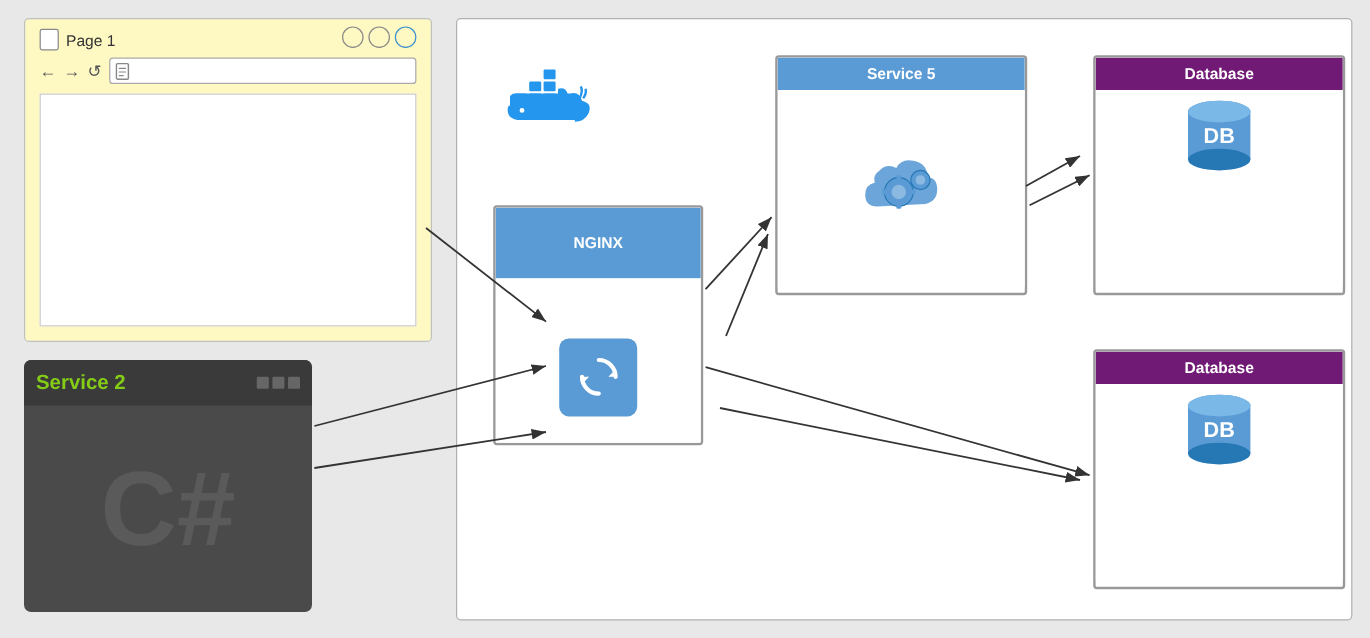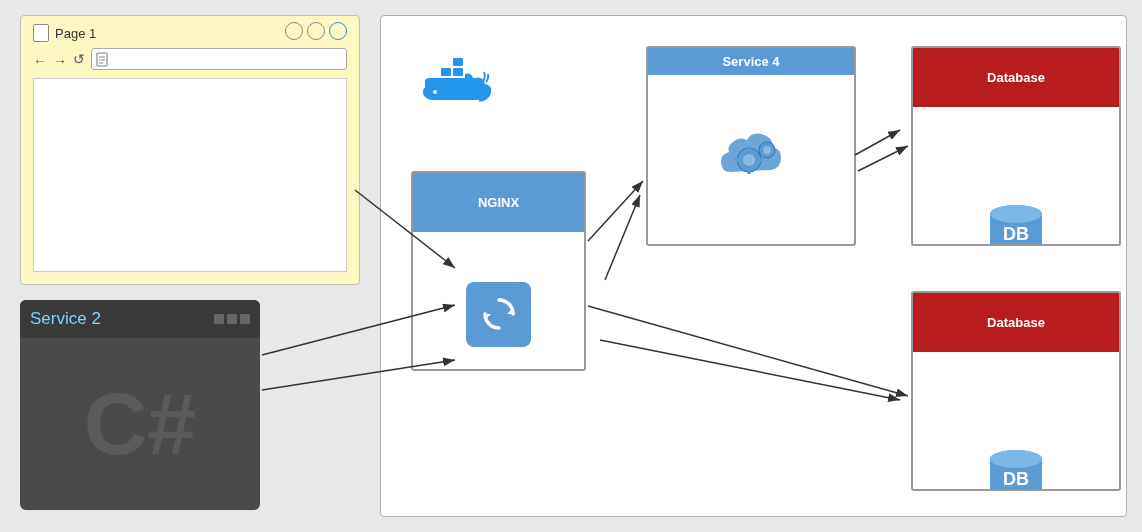--- a/index.html
+++ b/index.html
@@ -115,23 +115,23 @@
     .service2-header {
       background: #3a3a3a;
       height: 38px;
       display: flex;
       align-items: center;
       padding: 0 10px;
       gap: 8px;
     }
 
     .service2-title {
-      color: #7dd3fc;
+      color: #84cc16;
       font-size: 17px;
-      font-weight: normal;
+      font-weight: bold;
     }
 
     .window-dots {
       margin-left: auto;
       display: flex;
       gap: 3px;
     }
 
     .window-dot {
       width: 10px;
@@ -250,31 +250,31 @@
       left: 530px;
       top: 30px;
     }
 
     .database-box.db2 {
       left: 530px;
       top: 275px;
     }
 
     .database-header {
-      background: #b91c1c;
+      background: #701a75;
       color: white;
       text-align: center;
       font-size: 13px;
       font-weight: bold;
-      padding: 22px 0;
+      padding: 6px 0;
     }
 
     .database-content {
       display: flex;
-      align-items: flex-end;
+      align-items: flex-start;
       justify-content: center;
       height: calc(100% - 32px);
       background: white;
     }
 
     
     .arrows-svg {
       position: absolute;
       top: 0;
       left: 0;
@@ -377,21 +377,21 @@
           <polygon points="34,14 34,20 28,20" fill="white"></polygon>
           <path d="M20 34 A14 14 0 0 1 6 20" fill="none" stroke="white" stroke-width="3.5" stroke-linecap="round"></path>
           <polygon points="6,26 6,20 12,20" fill="white"></polygon>
         </svg>
       </div>
     </div>
   </div>
 
   <div class="service1-box">
     <div class="service1-header">
-      <span>Service 4</span>
+      <span>Service 5</span>
     </div>
     <div class="service1-content">
 
       <svg width="80" height="70" viewBox="0 0 80 70">
 
         <path d="M20 50 Q10 50 10 40 Q10 32 18 30 Q16 24 22 20 Q28 14 36 18 Q40 10 50 12 Q62 14 62 26 Q70 26 70 36 Q70 46 60 48 Z" fill="#5b9bd5" opacity="0.9"></path>
 
         <circle cx="38" cy="38" r="12" fill="#5b9bd5" stroke="#2678b5" stroke-width="1"></circle>
         <circle cx="38" cy="38" r="6" fill="white" opacity="0.3"></circle>
 

